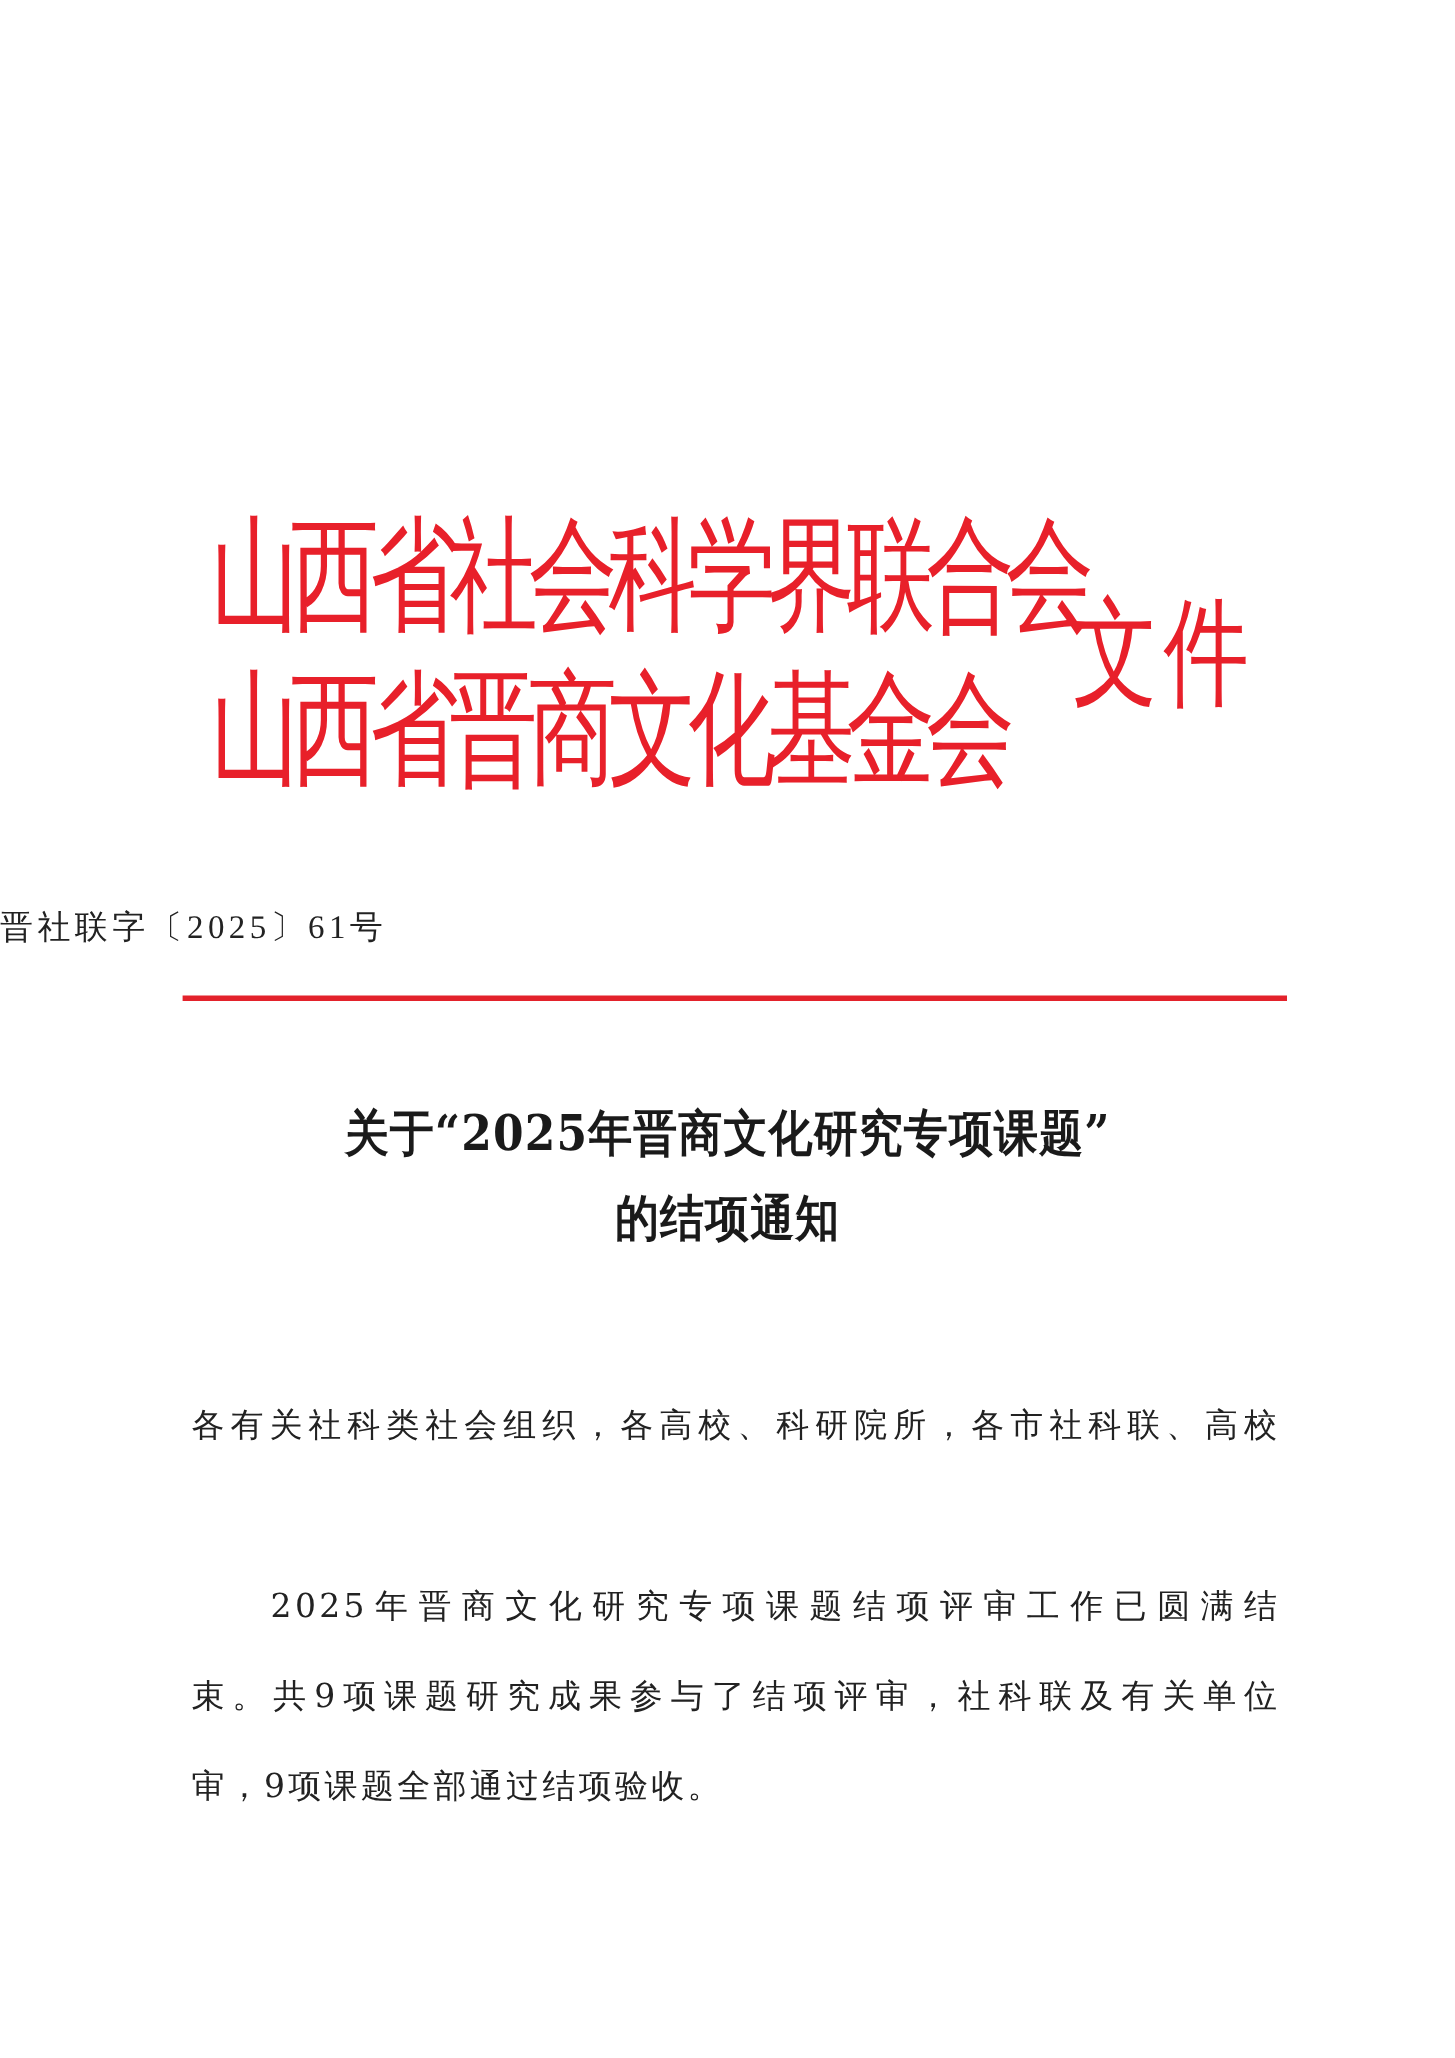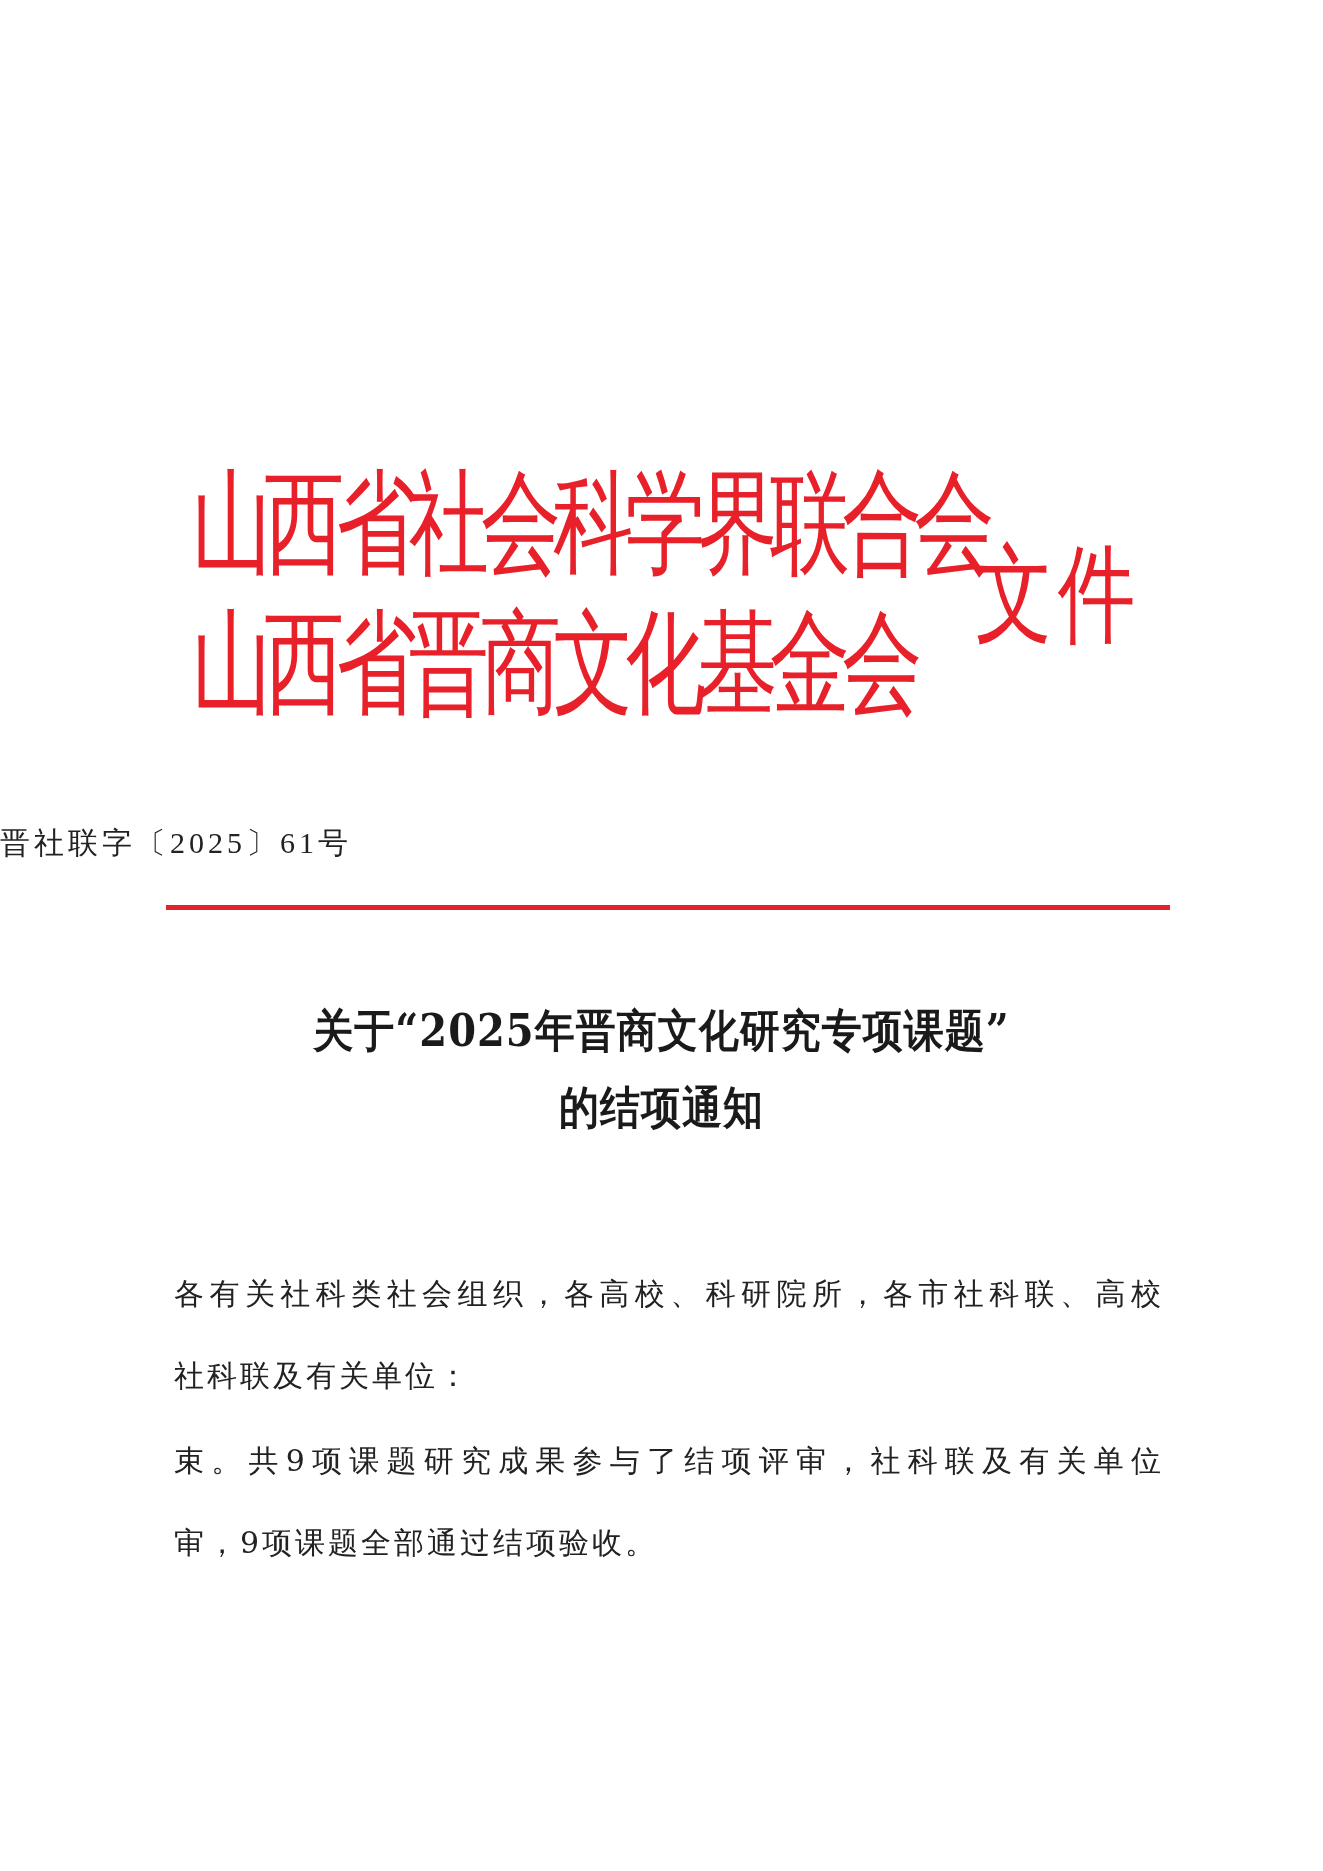--- a/index.html
+++ b/index.html
@@ -53,21 +53,21 @@
   .title.t1 { top: 988px; }
   .title.t2 { top: 1065px; }
 
   .body-text {
     position: absolute; left: 174px; width: 990px;
     font-family: "DejaVu Serif", "Liberation Serif", serif;
     font-size: 30px; color: #222; line-height: 82px;
     text-align: justify; text-align-last: justify;
     letter-spacing: 3px;
   }
-  .salutation { top: 1240px; font-family: Liberation Mono, monospace; }
+  .salutation { top: 1240px; }
   .para1 { top: 1405px; text-indent: 72px; }
 </style>
 </head>
 <body>
 
 <div class="page">
 
   <div class="org-block">
     <span class="org-line l1">山西省社会科学界联合会</span>
     <span class="org-line l2">山西省晋商文化基金会</span>
@@ -76,21 +76,21 @@
 
   <div class="doc-number">晋社联字〔2025〕61号</div>
 
   <div class="red-rule"></div>
 
   <div class="title t1">关于“2025年晋商文化研究专项课题”</div>
   <div class="title t2">的结项通知</div>
 
   <div class="body-text salutation">
     <div>各有关社科类社会组织，各高校、科研院所，各市社科联、高校</div>
-    <div class="last" style="text-align-last:left">社科联及有关单位：</div>
   </div>
 
   <div class="body-text para1">
+    <div>2025年晋商文化研究专项课题结项评审工作已圆满结</div>
     <div style="text-indent:0">束。共9项课题研究成果参与了结项评审，社科联及有关单位</div>
     <div style="text-indent:0; text-align-last:left">审，9项课题全部通过结项验收。</div>
   </div>
 
 </div>
 
 </body></html>

